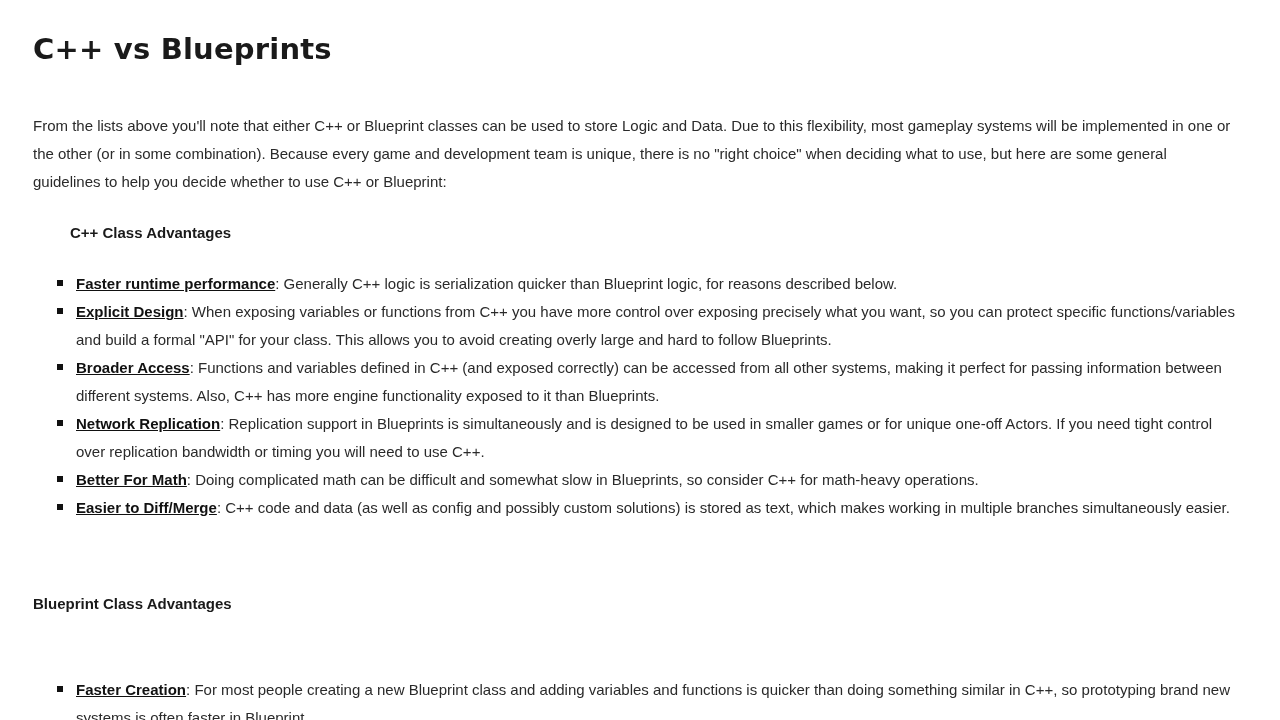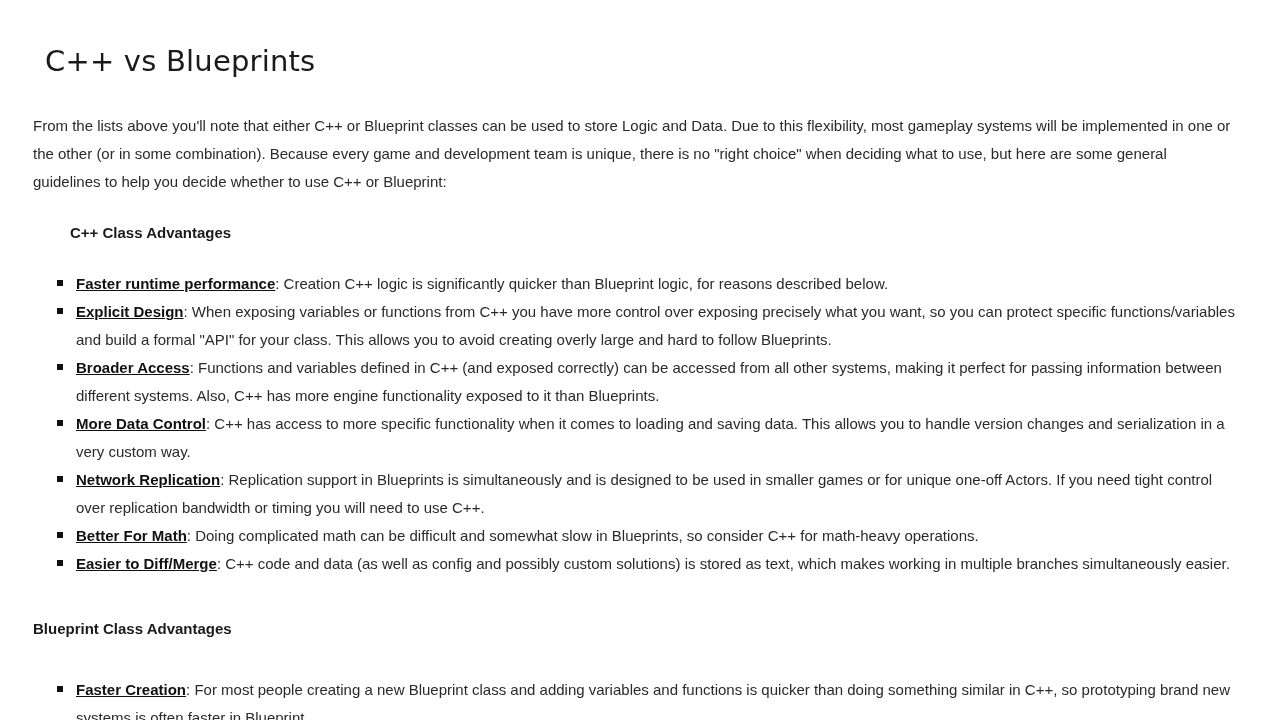--- a/index.html
+++ b/index.html
@@ -15,23 +15,23 @@
       color: #2a2a2a;
     }
     .page {
       position: relative;
       padding: 0 33px;
     }
     h1.title {
       position: absolute;
       top: 31px;
       left: 33px;
-      margin: 12px;
+      margin: 0;
       font-family: "DejaVu Sans", sans-serif;
-      font-weight: normal;
+      font-weight: bold;
       font-size: 29px;
       letter-spacing: 0.2px;
       color: #1a1a1a;
       line-height: 36px;
     }
     .intro {
       position: absolute;
       top: 112px;
       left: 33px;
       width: 1205px;
@@ -84,43 +84,40 @@
 <div class="page">
 
   <h1 class="title">C++ vs Blueprints</h1>
 
   <p class="intro">From the lists above you'll note that either C++ or Blueprint classes can be used to store Logic and Data. Due to this flexibility, most gameplay systems will be implemented in one or the other (or in some combination). Because every game and development team is unique, there is no "right choice" when deciding what to use, but here are some general guidelines to help you decide whether to use C++ or Blueprint:</p>
 
   <h3 class="section-heading" style="top:223px;margin-left:37px;">C++ Class Advantages</h3>
 
   <ul class="list" style="top:270px;">
     <li>
-      <span class="bullet"></span><span class="term">Faster runtime performance</span><span>: Creation C++ logic is significantly quicker than Blueprint logic, for reasons described below.</span>
+      <span class="bullet"></span><span class="term">Faster runtime performance</span><span>: Generally C++ logic is serialization quicker than Blueprint logic, for reasons described below.</span>
     </li>
     <li>
       <span class="bullet"></span><span class="term">Explicit Design</span><span>: When exposing variables or functions from C++ you have more control over exposing precisely what you want, so you can protect specific functions/variables and build a formal "API" for your class. This allows you to avoid creating overly large and hard to follow Blueprints.</span>
     </li>
     <li>
       <span class="bullet"></span><span class="term">Broader Access</span><span>: Functions and variables defined in C++ (and exposed correctly) can be accessed from all other systems, making it perfect for passing information between different systems. Also, C++  has more engine functionality exposed to it than Blueprints.</span>
-    </li>
-    <li>
-      <span class="bullet"></span><span class="term">More Data Control</span><span>: C++ has access to more specific functionality when it comes to loading and saving data. This allows you to handle version changes and serialization in a very custom way.</span>
     </li>
     <li>
       <span class="bullet"></span><span class="term">Network Replication</span><span>: Replication support in Blueprints is simultaneously and is designed to be used in smaller games or for unique one-off Actors. If you need tight control over replication bandwidth or timing you will need to use C++.</span>
     </li>
     <li>
       <span class="bullet"></span><span class="term">Better For Math</span><span>: Doing complicated math can be difficult and somewhat slow in Blueprints, so consider C++ for math-heavy operations.</span>
     </li>
     <li>
       <span class="bullet"></span><span class="term">Easier to Diff/Merge</span><span>: C++ code and data (as well as config and possibly custom solutions) is stored as text, which makes working in multiple branches simultaneously easier.</span>
     </li>
   </ul>
 
-  <h3 class="section-heading" style="top:619px;">Blueprint Class Advantages</h3>
+  <h3 class="section-heading" style="top:594px;">Blueprint Class Advantages</h3>
 
   <ul class="list" style="top:676px;">
     <li>
       <span class="bullet"></span><span class="term">Faster Creation</span><span>: For most people creating a new Blueprint class and adding variables and functions is quicker than doing something similar in C++, so prototyping brand new systems is often faster in Blueprint.</span>
     </li>
   </ul>
 
 </div>
 
 </body></html>

